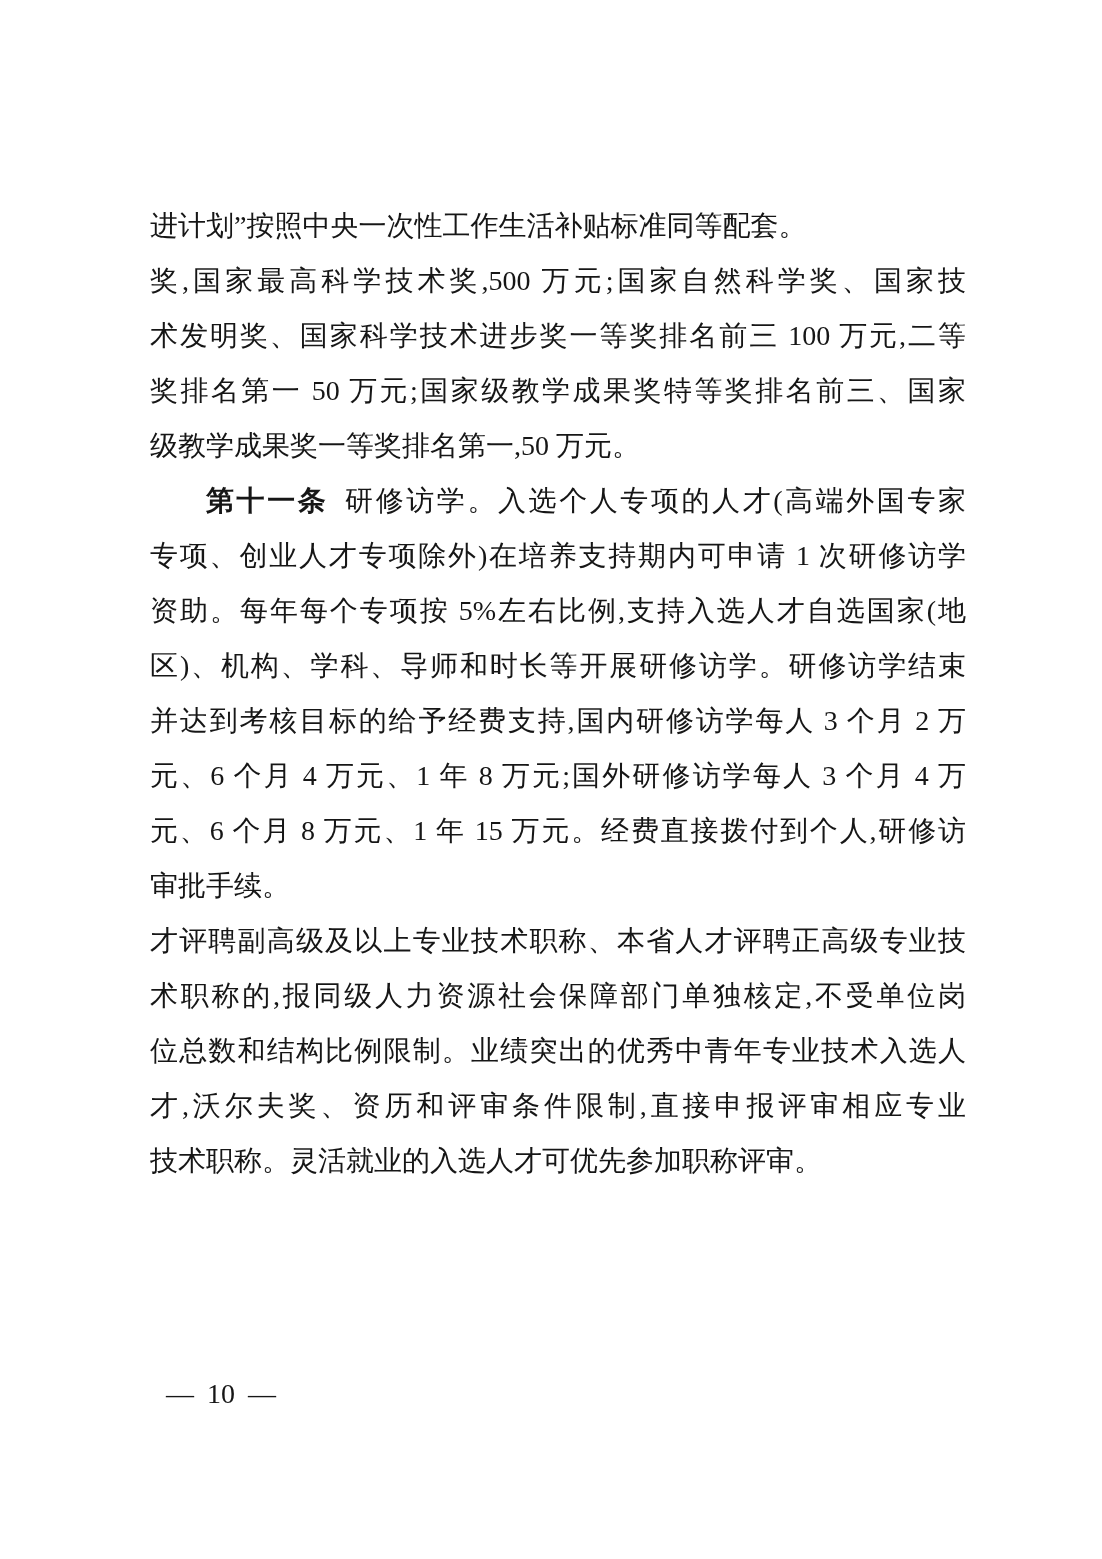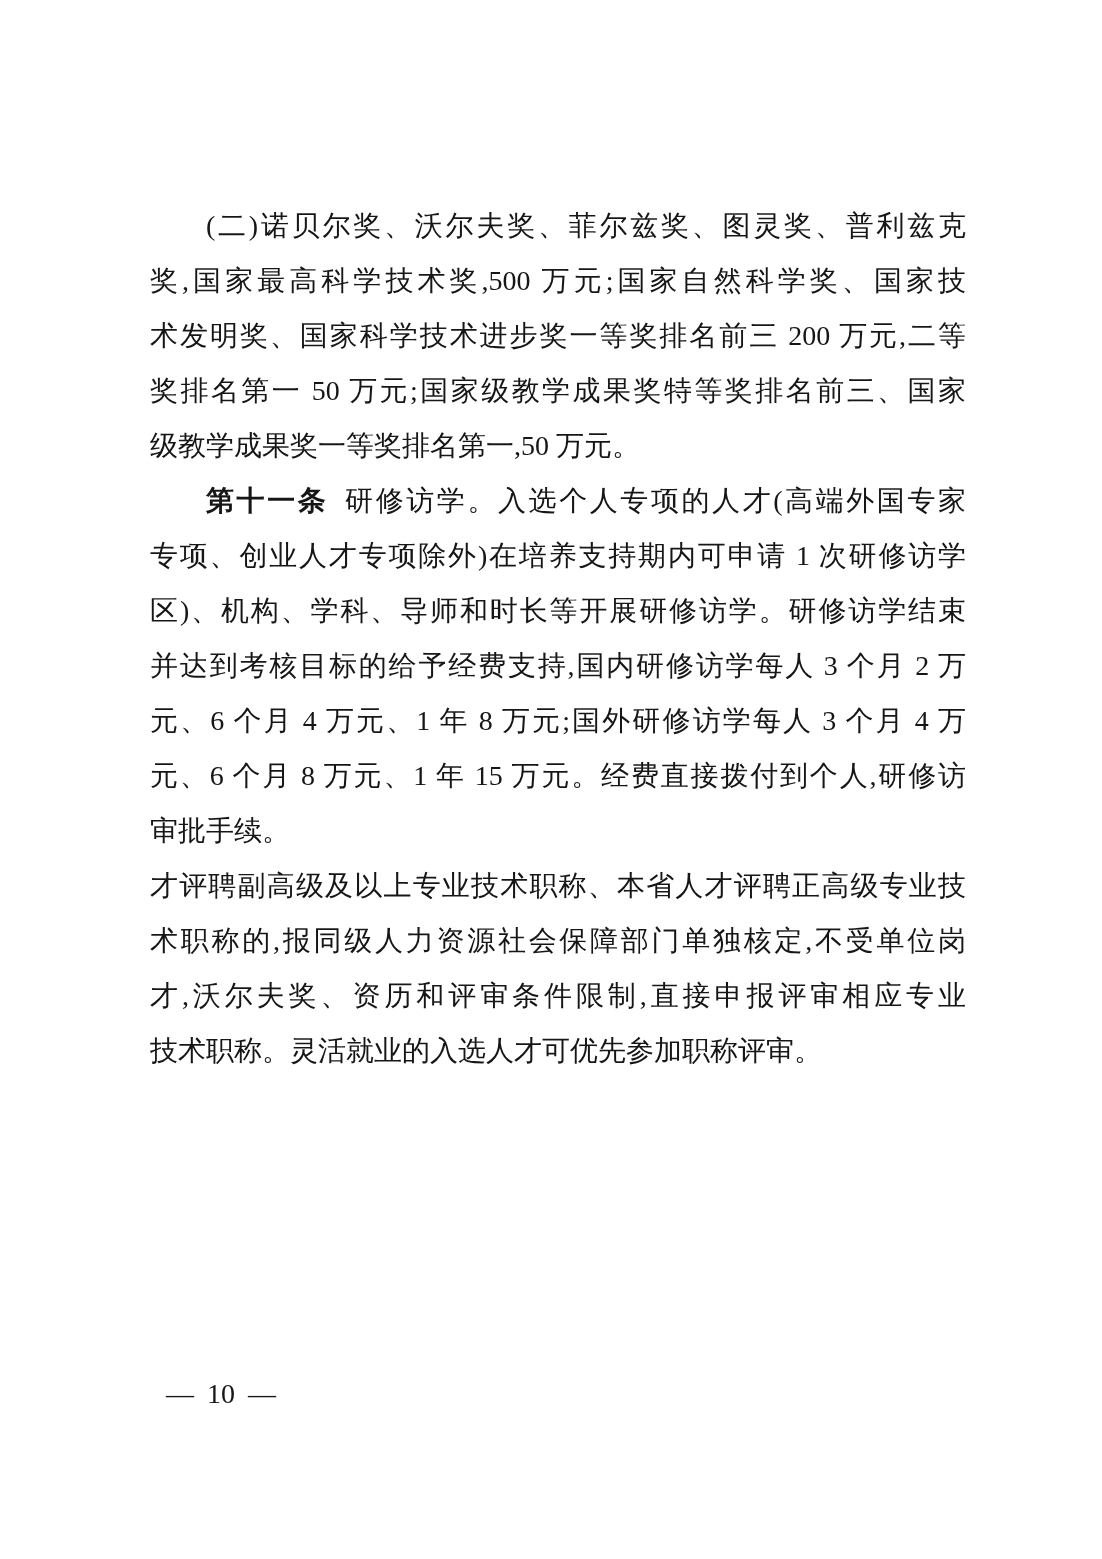--- a/index.html
+++ b/index.html
@@ -53,39 +53,41 @@
     gap: 13px;
     color: #161616;
   }
 </style>
 </head>
 <body>
 
 <div class="page">
   <div class="body-text">
 
+    <div class="line last">进计划”按照中央一次性工作生活补贴标准同等配套。</div>
 
-    <div class="line indent">(二)诺贝尔奖、沃尔夫奖、菲尔兹奖、图灵奖、普利兹克</div>
     <div class="line">奖,国家最高科学技术奖,500 万元;国家自然科学奖、国家技</div>
-    <div class="line">术发明奖、国家科学技术进步奖一等奖排名前三 200 万元,二等</div>
+    <div class="line">术发明奖、国家科学技术进步奖一等奖排名前三 100 万元,二等</div>
     <div class="line">奖排名第一 50 万元;国家级教学成果奖特等奖排名前三、国家</div>
     <div class="line last">级教学成果奖一等奖排名第一,50 万元。</div>
 
     <div class="line indent">
       <span class="term">第十一条</span><span>研修访学。入选个人专项的人才(高端外国专家</span>
     </div>
     <div class="line">专项、创业人才专项除外)在培养支持期内可申请 1 次研修访学</div>
+    <div class="line">资助。每年每个专项按 5%左右比例,支持入选人才自选国家(地</div>
     <div class="line">区)、机构、学科、导师和时长等开展研修访学。研修访学结束</div>
     <div class="line">并达到考核目标的给予经费支持,国内研修访学每人 3 个月 2 万</div>
     <div class="line">元、6 个月 4 万元、1 年 8 万元;国外研修访学每人 3 个月 4 万</div>
     <div class="line">元、6 个月 8 万元、1 年 15 万元。经费直接拨付到个人,研修访</div>
     <div class="line last">审批手续。</div>
 
     <div class="line">才评聘副高级及以上专业技术职称、本省人才评聘正高级专业技</div>
     <div class="line">术职称的,报同级人力资源社会保障部门单独核定,不受单位岗</div>
+    <div class="line">位总数和结构比例限制。业绩突出的优秀中青年专业技术入选人</div>
     <div class="line">才,沃尔夫奖、资历和评审条件限制,直接申报评审相应专业</div>
     <div class="line last">技术职称。灵活就业的入选人才可优先参加职称评审。</div>
 
   </div>
 
   <div class="footer">
     <span>—</span>
     <span>10</span>
     <span>—</span>
   </div>

